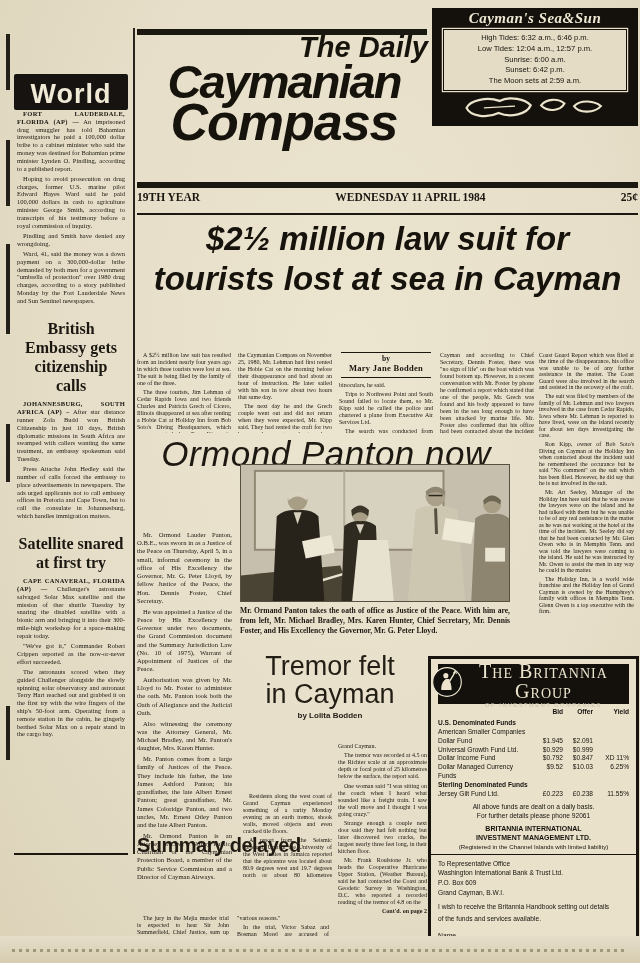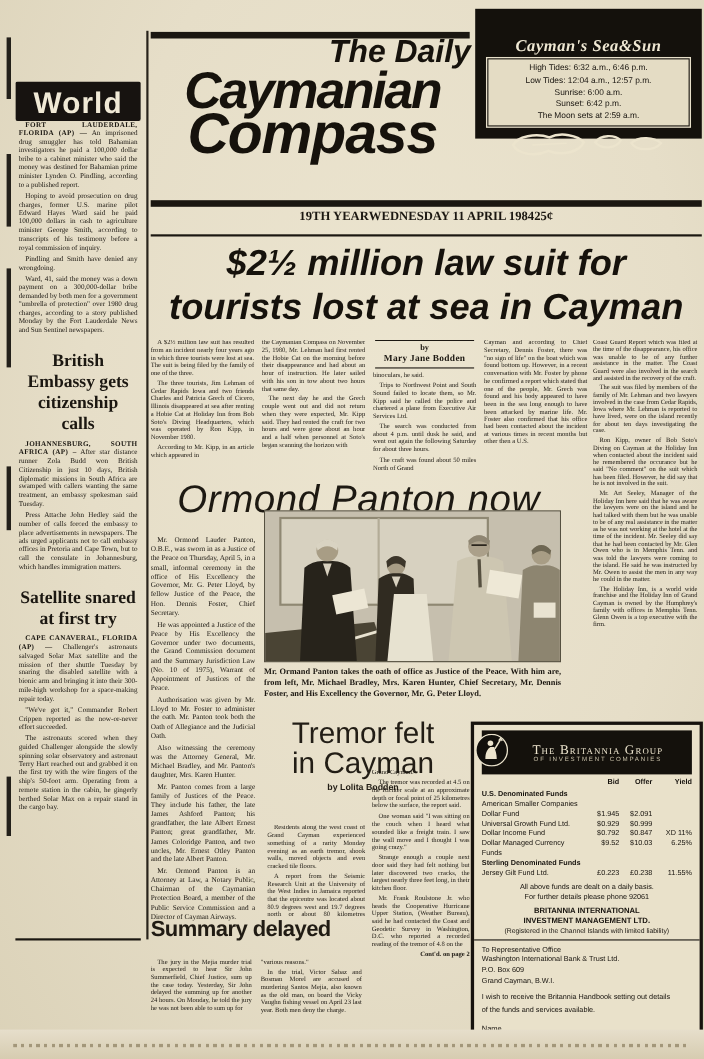--- a/index.html
+++ b/index.html
@@ -27,42 +27,42 @@
   .world h2{font-size:13.5px;line-height:1.25;text-align:center;margin:9px 4px 5px;font-weight:bold;}
   .world h2.bigger{font-size:16px;line-height:1.2;margin-top:14px;}
   .wcol{font-size:6.5px;line-height:1.2;text-align:justify;padding:0 3px;}
   .wcol p{margin:0 0 2.5px;text-indent:6px;}
   .wcol p b{letter-spacing:.3px;}
 
   
   .seasun{position:absolute;left:432px;top:8px;width:206px;height:118px;background:#14110c;
           box-sizing:border-box;padding-top:2px;}
   .seasun-title{color:#efe8d3;font-style:italic;font-weight:bold;font-size:15px;
-                text-align:center;letter-spacing:.5px;margin-top:24px;}
+                text-align:center;letter-spacing:.5px;}
   .seasun-panel{background:#e4dcc4;margin:3px 12px 0;padding:3px 2px;
                 box-shadow:0 0 0 1px #14110c,0 0 0 2.2px #e8e0ca;
                 font-family:"Liberation Sans",sans-serif;font-size:7.6px;line-height:1.42;
                 text-align:center;color:#17130e;}
   .seasun-logo{height:26px;margin-top:4px;text-align:center;}
 
   
   .masthead{position:absolute;left:140px;top:33px;width:288px;text-align:center;
             font-family:"Liberation Sans",sans-serif;font-style:italic;font-weight:bold;color:#16120c;}
   .mh1{font-size:29px;line-height:1;margin-left:34px;text-align:right;padding-left:44px;}
   .mh2{font-size:47px;line-height:.92;letter-spacing:-2px;margin-top:-2px;}
   .mh3{font-size:52px;line-height:.92;letter-spacing:-1px;margin-top:-4px;}
 
   .dateline{position:absolute;left:137px;top:191px;width:501px;display:flex;
-            justify-content:center;align-items:baseline;font-weight:bold;font-size:11.5px;}
+            justify-content:space-between;align-items:baseline;font-weight:bold;font-size:11.5px;}
 
   
   .lead-hl{position:absolute;left:137px;top:219px;width:501px;text-align:center;
            font-family:"Liberation Sans",sans-serif;font-style:italic;font-weight:bold;
            font-size:33px;line-height:1.2;color:#16120c;}
-  .ncol{font-size:6px;line-height:1.16;text-align:justify;overflow:hidden;}
+  .ncol{font-size:6px;line-height:1.16;text-align:justify;overflow:hidden;margin-top:43px;}
   .ncol p{margin:0 0 2.5px;text-indent:6px;}
   .ncol p.cont{text-indent:0;}
   .leadcols{position:absolute;left:137px;top:309px;width:397px;height:124px;display:flex;gap:7px;}
   .leadcols .ncol{flex:1;}
   .col5{position:absolute;left:539px;top:309px;width:95px;height:305px;font-size:5.9px;line-height:1.1;}
   .bybox{border-top:1.2px solid #1b1711;border-bottom:1.2px solid #1b1711;
          text-align:center;padding:2px 0 3px;margin:0 2px 4px;}
   .bybox .by{font-size:7.5px;font-weight:bold;}
   .bybox .byname{font-size:8.5px;font-weight:bold;letter-spacing:.3px;}
 
@@ -93,21 +93,21 @@
   .summary-c1{position:absolute;left:137px;top:872px;width:92px;height:86px;}
   .summary-c2{position:absolute;left:237px;top:872px;width:92px;height:86px;}
 
   
   .ad{position:absolute;left:428px;top:656px;width:211px;height:296px;border:3px solid #17130e;
       box-sizing:border-box;background:#e9e1ca;padding:5px 7px;
       font-family:"Liberation Sans",sans-serif;color:#17130e;}
   .ad-header{background:#14110c;height:36px;display:flex;align-items:center;padding:2px 4px;margin:0 0 4px;}
   .ad-header .brit-logo{flex:0 0 30px;margin-left:-10px;}
   .ad-header .titles{flex:1;text-align:center;color:#ece4cd;}
-  .ad-header .gt{font-family:"Liberation Serif",serif;font-variant:small-caps;font-size:12px;
+  .ad-header .gt{font-family:"Liberation Serif",serif;font-variant:small-caps;font-size:20px;
                  letter-spacing:1px;line-height:1;}
   .ad-header .gs{font-size:5.6px;letter-spacing:1.6px;color:#c9c1a9;margin-top:1px;}
   .frow{display:flex;font-size:6.6px;line-height:1.35;}
   .frow .fn{flex:1;}
   .frow .fb,.frow .fo{width:30px;text-align:right;}
   .frow .fy{width:36px;text-align:right;}
   .frow.fhead{font-weight:bold;margin-bottom:2px;}
   .frow.sect .fn{font-weight:bold;}
   .ad-note{text-align:center;font-size:6.6px;margin-top:4px;line-height:1.35;}
   .ad-co{text-align:center;font-weight:bold;font-size:7px;line-height:1.3;margin-top:3px;}

